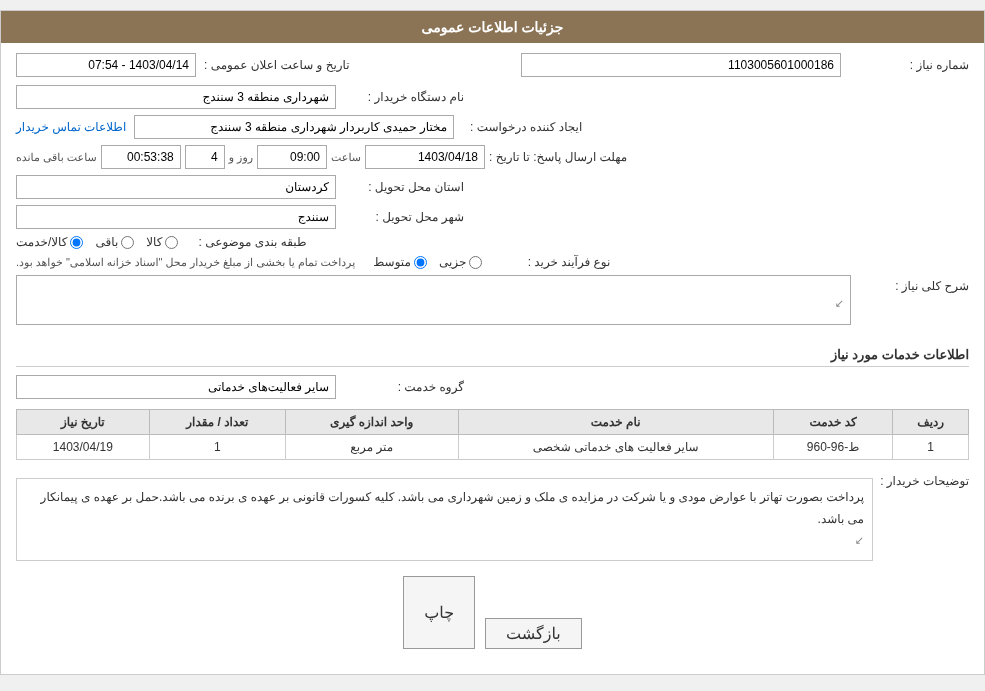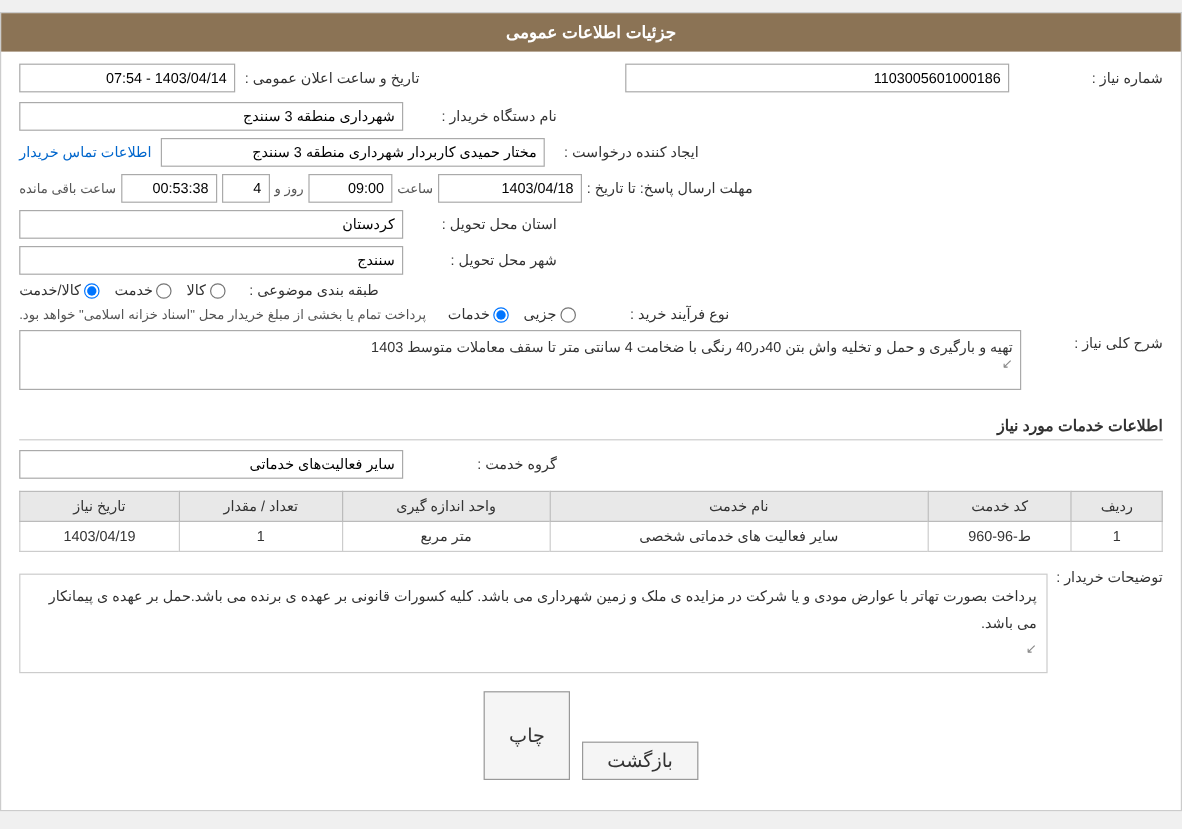--- a/index.html
+++ b/index.html
@@ -93,21 +93,21 @@
       width: 100%;
       border-collapse: collapse;
       font-size: 12px;
       direction: rtl;
     }
     table th {
       background: #e8e8e8;
       border: 1px solid #bbb;
       padding: 5px 8px;
       text-align: center;
-      font-weight: normal;
+      font-weight: bold;
     }
     table td {
       border: 1px solid #ccc;
       padding: 5px 8px;
       text-align: center;
       margin-left: 18px;
     }
     table tr:nth-child(even) { background: #f9f9f9; }
     .buyer-notes {
       border: 1px solid #ccc;
@@ -221,52 +221,51 @@
     <div class="form-row" style="justify-content: flex-end; margin-bottom:6px;">
       <div class="row-flex">
         <span class="label">طبقه بندی موضوعی :</span>
         <div class="radio-group">
           <div class="radio-item">
             <input type="radio" name="category" style="">
             <span>کالا</span>
           </div>
           <div class="radio-item">
             <input type="radio" name="category" style="">
-            <span>خدمت</span>
+            <span>باقی</span>
           </div>
           <div class="radio-item">
             <input type="radio" name="category" checked="" style="">
             <span>کالا/خدمت</span>
           </div>
         </div>
       </div>
     </div>
 
     <div class="form-row" style="justify-content: flex-end; margin-bottom:6px;">
       <div class="row-flex" style="flex-wrap:wrap;">
         <span class="label">نوع فرآیند خرید :</span>
         <div class="radio-group">
           <div class="radio-item">
             <input type="radio" name="process" style="">
             <span>جزیی</span>
           </div>
           <div class="radio-item">
             <input type="radio" name="process" checked="" style="">
-            <span>خدمات</span>
+            <span>متوسط</span>
           </div>
         </div>
         <span class="small-label" style="margin-right:10px; color:#555;text-align:center;">پرداخت تمام یا بخشی از مبلغ خریدار محل "اسناد خزانه اسلامی" خواهد بود.</span>
       </div>
     </div>
 
     <div class="form-row" style="justify-content: flex-end; margin-bottom:8px; align-items:flex-start;">
       <div class="row-flex" style="width:100%; align-items:flex-start;">
         <span class="label" style="min-width:110px; margin-top:4px;">شرح کلی نیاز :</span>
         <div class="description-box" style="flex:1;">
-          <span>تهیه و بارگیری و حمل و تخلیه واش بتن 40در40 رنگی با ضخامت 4 سانتی متر تا سقف معاملات متوسط 1403</span>
           <br>
           <span style="font-size:11px; color:#888;">↙</span>
         </div>
       </div>
     </div>
 
     <div class="section-title">اطلاعات خدمات مورد نیاز</div>
 
     <div class="form-row" style="justify-content: flex-end; margin-bottom:8px;">
       <div class="row-flex">

